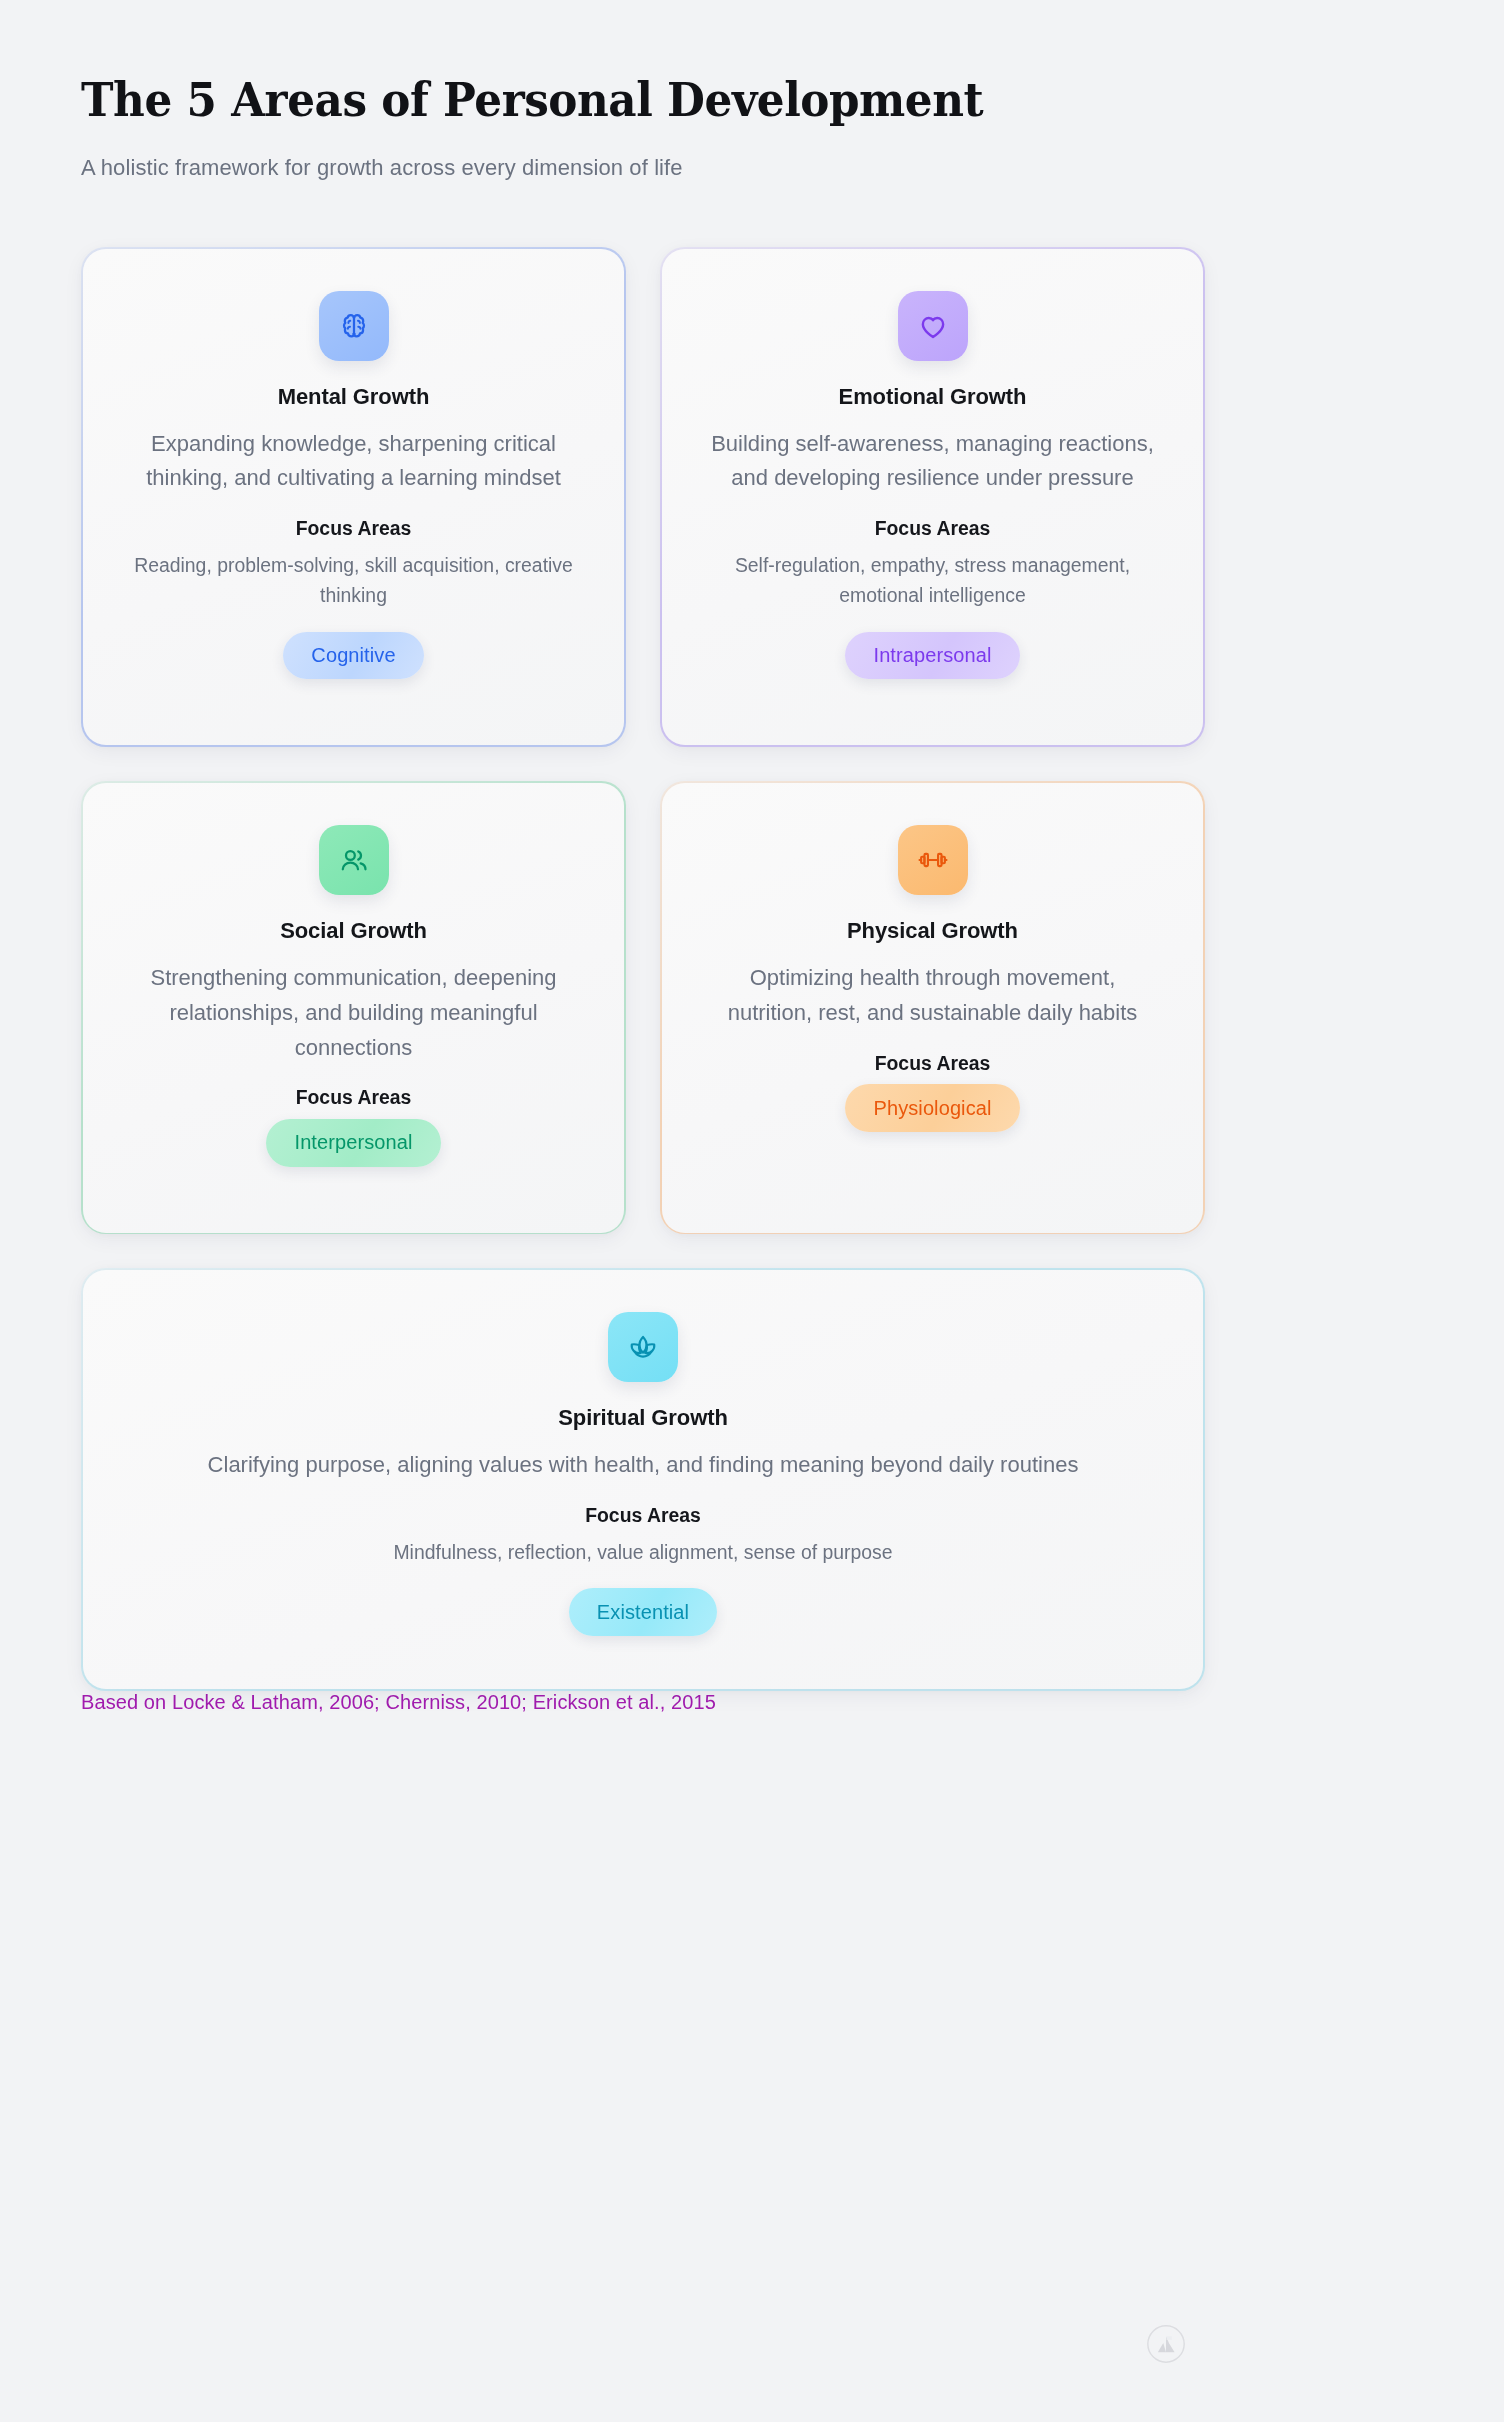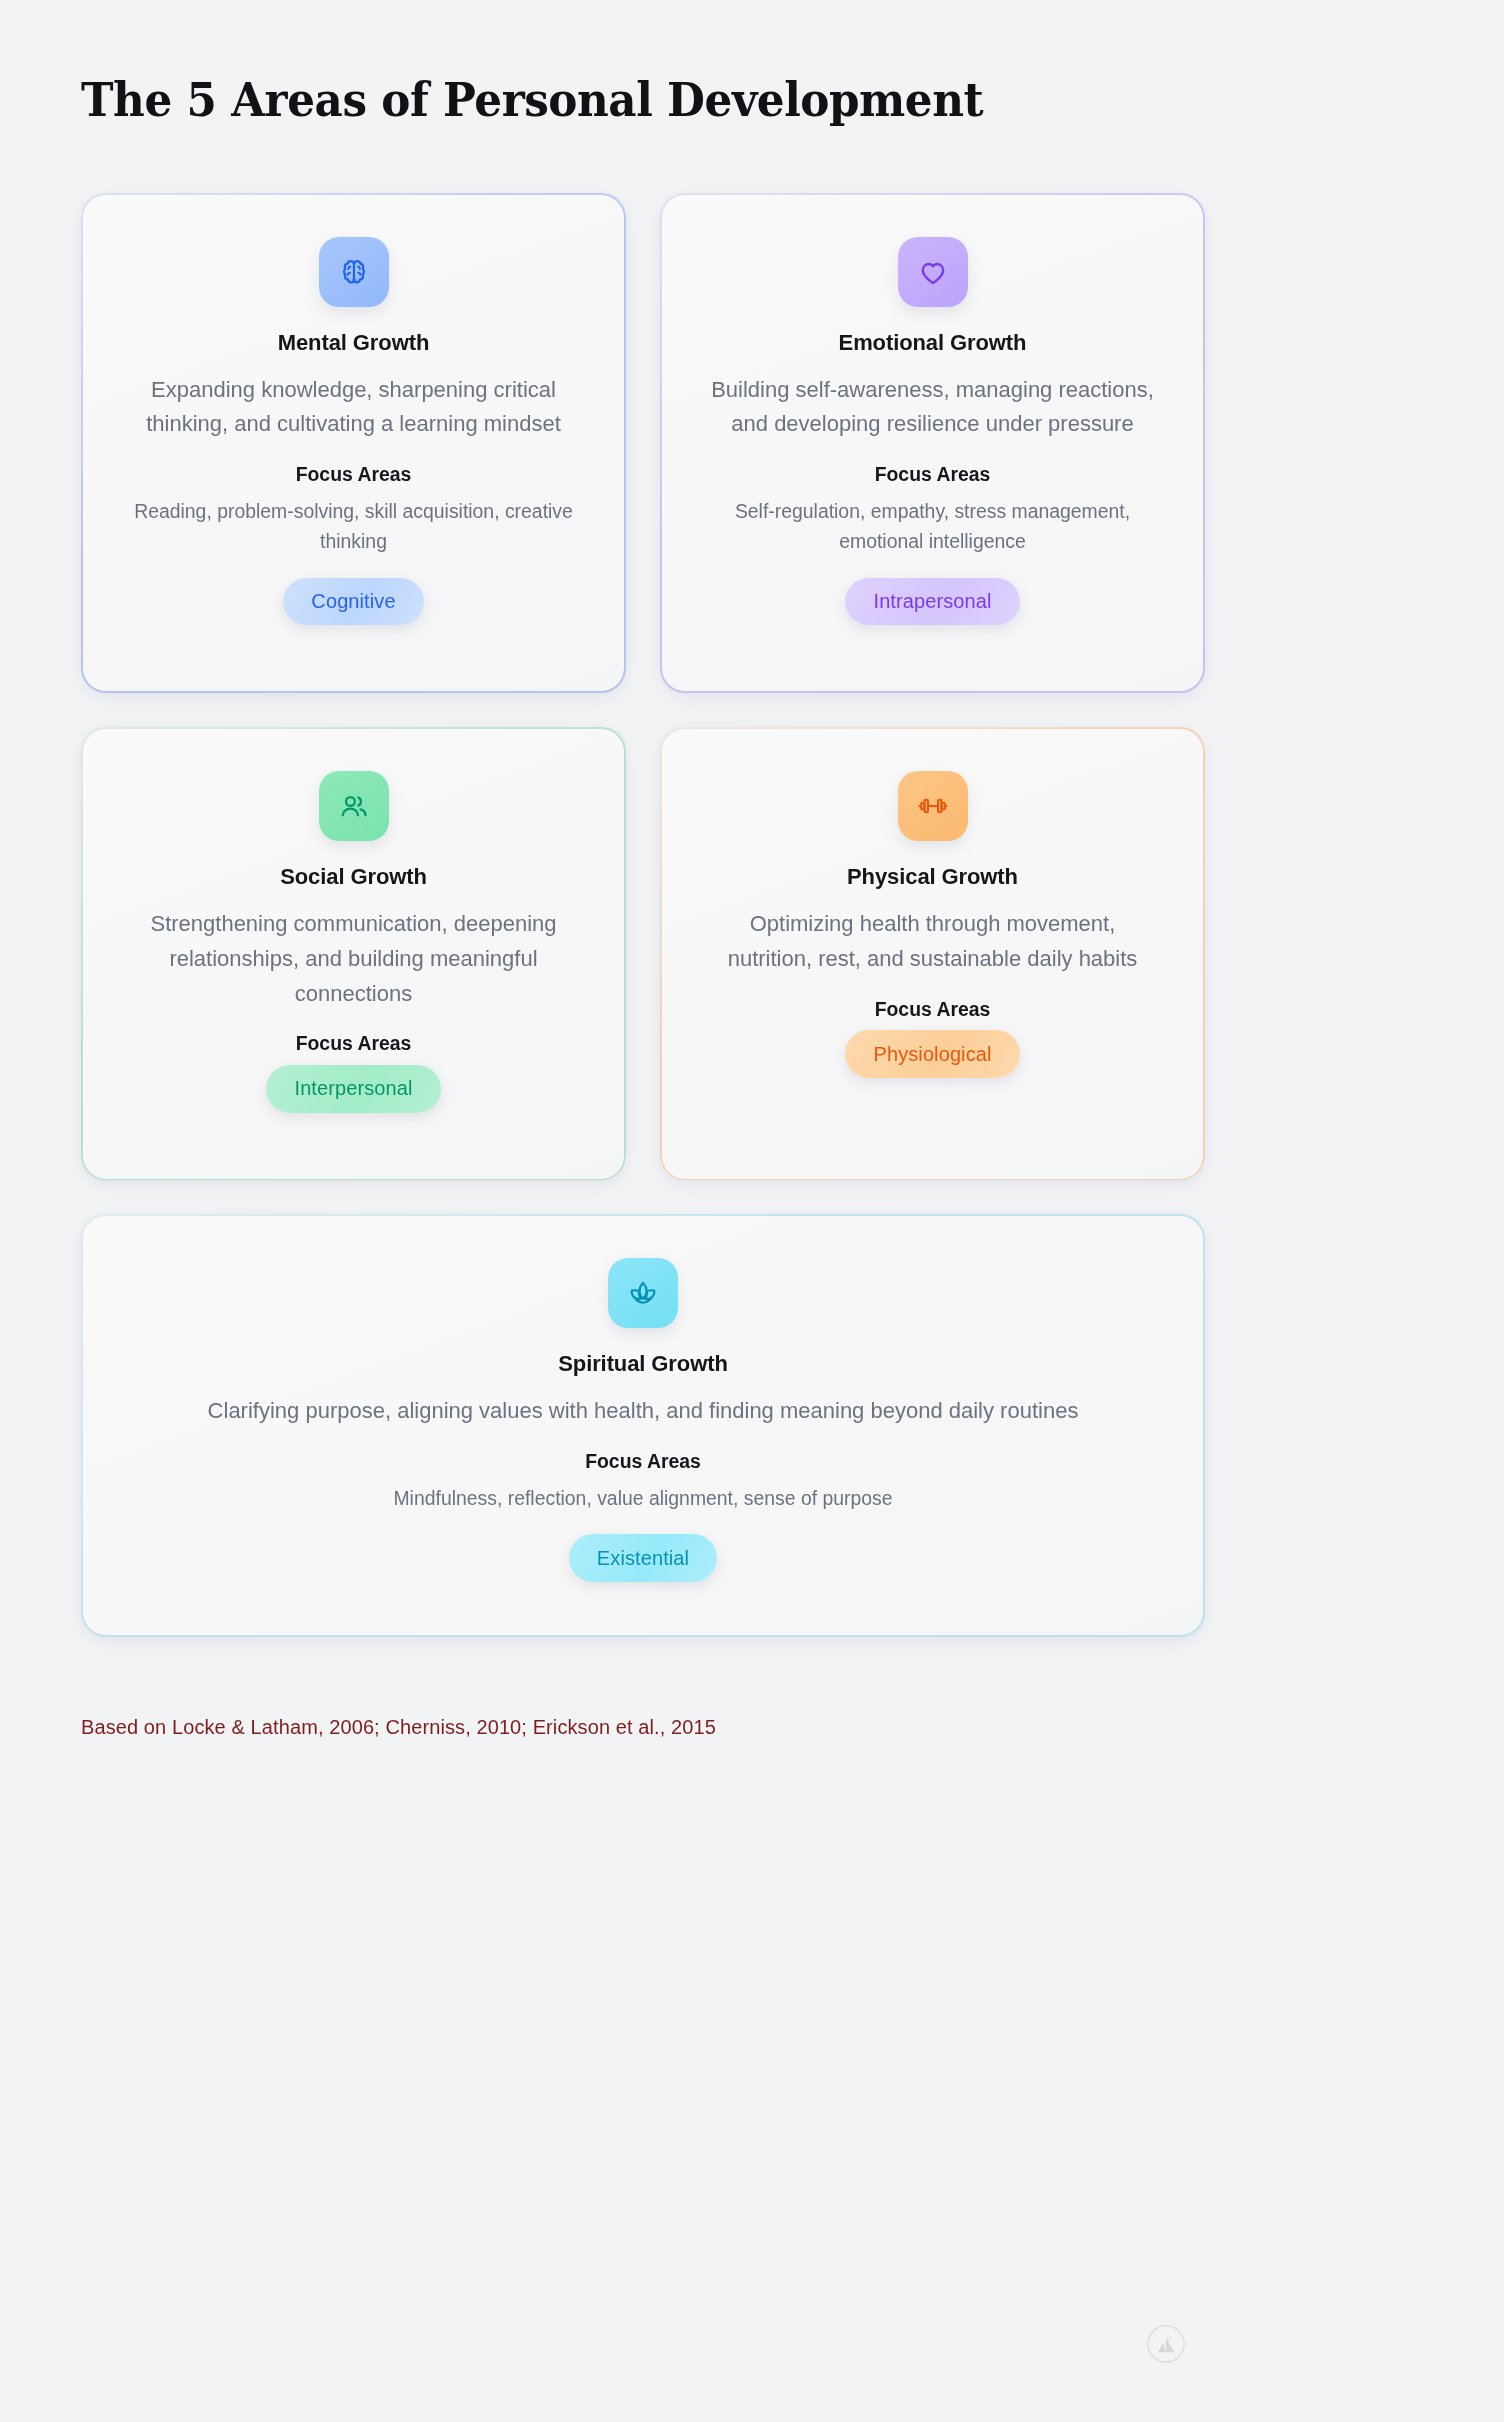--- a/index.html
+++ b/index.html
@@ -125,42 +125,42 @@
     padding: 12.3px 28px;
     border-radius: 945px;
     font-size: 20px;
     font-weight: 500;
     letter-spacing: 0.1px;
     box-shadow: 0 4.7px 13.2px rgba(40, 50, 90, 0.10);
   }
 
   
   .footer {
-    margin-top: 79px;
     font-size: 20px;
-    color: #7f1d1d;
+    color: #a21caf;
     letter-spacing: 0.1px;
   }
 
   .watermark {
     position: absolute;
     right: 100px;
     bottom: 59px;
     width: 40px;
     height: 40px;
     opacity: 0.85;
   }
 </style>
 </head>
 <body>
 
 <div class="page">
 
   <div class="header">
     <div class="page-title">The 5 Areas of Personal Development</div>
+    <div class="page-subtitle">A holistic framework for growth across every dimension of life</div>
   </div>
 
   <div class="card-grid">
 
     <div class="card card-tall" id="card-0" style="background: linear-gradient(150deg, rgba(185, 201, 242, 0.333) 0%, rgb(185, 201, 242) 45%, rgb(185, 201, 242) 100%);">
       <div class="card-inner">
         <div class="icon-tile" id="tile-0" style="background: linear-gradient(145deg, rgb(167, 198, 251) 0%, rgb(147, 185, 251) 100%);">
           <svg width="32" height="32" viewBox="0 0 24 24" fill="none" id="icon-0" stroke="#2563eb">
             <path d="M12 5.5v13" stroke-width="1.7" stroke-linecap="round" fill="none" stroke="#2563eb"></path>
             <path d="M12 6.2c0-1.3-1.1-2.3-2.4-2.3-1.2 0-2.2.8-2.4 1.9-1.2.2-2.1 1.2-2.1 2.4 0 .5.2 1 .4 1.4-.6.5-1 1.2-1 2.1 0 .9.4 1.6 1 2.1-.2.4-.3.8-.3 1.3 0 1.3 1 2.4 2.3 2.5.2 1.2 1.3 2.1 2.6 2.1 1.3 0 2.4-1 2.4-2.3" stroke-width="1.7" stroke-linejoin="round" fill="none" stroke="#2563eb"></path>

